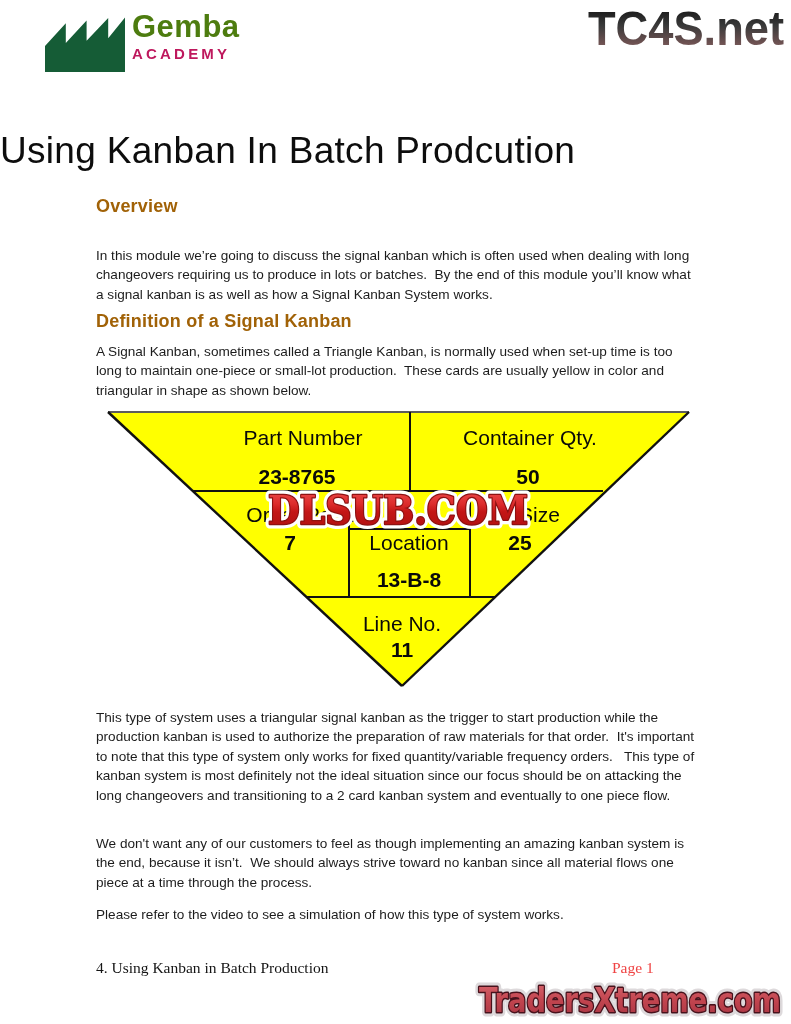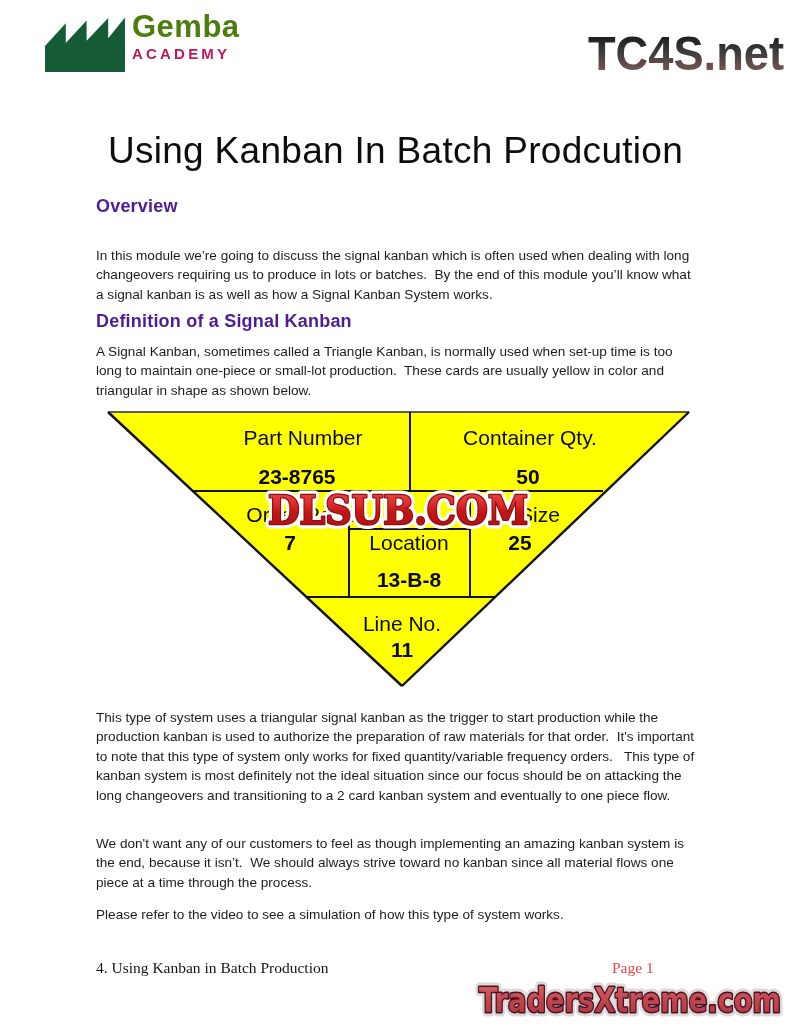--- a/index.html
+++ b/index.html
@@ -9,29 +9,29 @@
   }
   
   .logo{position:absolute; top:10px; left:45px; display:flex; align-items:flex-start;}
   .factory-icon{
     width:80px; height:58px; background:#155c36; margin-top:4px;
     clip-path:polygon(0% 100%, 0% 55%, 26% 16%, 26% 50%, 52% 11%, 52% 46%, 79% 7%, 79% 42%, 100% 6%, 100% 100%);
   }
   .logo-text{margin-left:7px;}
   .logo-name{font-size:31px; font-weight:bold; color:#4d7c0f; line-height:34px; letter-spacing:0.5px;}
   .logo-sub{font-size:15px; font-weight:bold; color:#be185d; letter-spacing:3.2px; line-height:17px; margin-top:1px;}
-  .tc4s-wrap{position:absolute; top:0px; right:0px;margin-top:25px;}
+  .tc4s-wrap{position:absolute; top:0px; right:0px;}
   
   .doc-title{
     position:absolute; top:130px; left:0; width:100%; margin:0;
-    text-align:center; font-size:37px; font-weight:normal; color:#0d0d0d; letter-spacing:0.3px;
+    text-align:left; font-size:37px; font-weight:normal; color:#0d0d0d; letter-spacing:0.3px;
   }
   .green-heading{
     position:absolute; left:96px; margin:0;
-    font-size:18px; font-weight:bold; color:#4c1d95; letter-spacing:0.2px;
+    font-size:18px; font-weight:bold; color:#a16207; letter-spacing:0.2px;
   }
   .h-overview{top:196px;}
   .h-definition{top:311px;}
   
   .para{
     position:absolute; left:96px; width:606px; margin:0;
     font-size:13.6px; line-height:19.4px; color:#1c1c1c; white-space:pre-wrap;
   }
   .p1{top:246px;}
   .p2{top:342px;}

